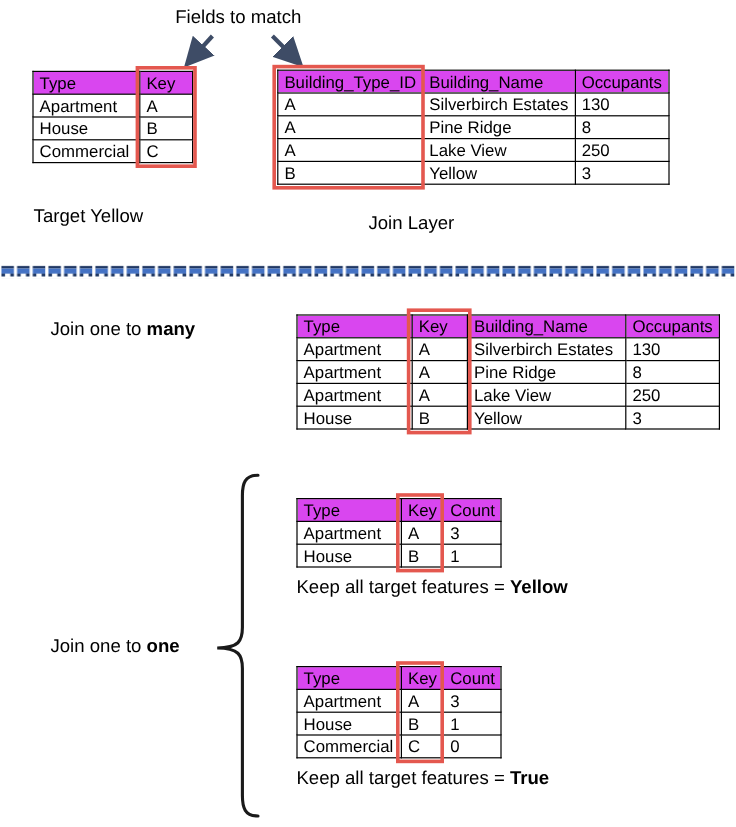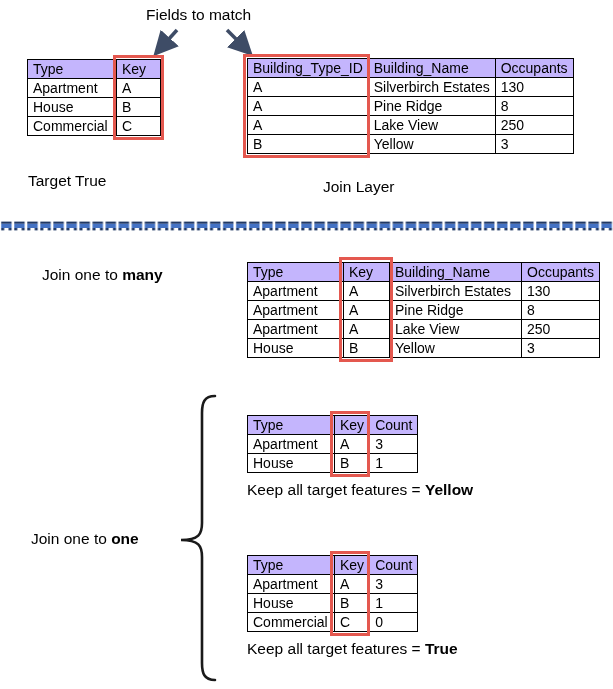--- a/index.html
+++ b/index.html
@@ -22,21 +22,21 @@
   }
   th, td {
     border: 1px solid #000000;
     height: 18px;
     padding: 0 5px;
     text-align: left;
     font-weight: normal;
     white-space: nowrap;
     overflow: hidden;
   }
-  tr.hdr th { background: #c4b5fd; }
+  tr.hdr th { background: #d946ef; }
   .red-box {
     position: absolute;
     border: 3px solid #e4584f;
     box-sizing: border-box;
     pointer-events: none;
   }
   .title { font-size: 15.5px; white-space: nowrap; }
   svg { display: block; }
 </style>
 </head>
@@ -77,21 +77,21 @@
       </tr>
       <tr>
         <td>Commercial</td>
         <td>C</td>
       </tr>
     </tbody>
       </table>
     <div class="red-box" style="left:86px; top:-4px; width:51px; height:85px;"></div>
   </div>
 
-  <div class="tbl-wrap" style="left:247px; top:58px;">
+  <div class="tbl-wrap" style="left:231px; top:58px;">
     <table>
       <colgroup>
           <col style="width:119px">
           <col style="width:126px">
           <col style="width:75px">
         </colgroup>
       <tbody>
           <tr class="hdr">
         <th>Building_Type_ID</th>
         <th>Building_Name</th>
@@ -115,22 +115,22 @@
       <tr>
         <td>B</td>
         <td>Yellow</td>
         <td>3</td>
       </tr>
     </tbody>
       </table>
     <div class="red-box" style="left:-4px; top:-4px; width:127px; height:104px;"></div>
   </div>
 
-  <div class="abs lbl" style="left:28px; top:172px;">Target True</div>
-  <div class="abs lbl" style="left:307px; top:178px;margin-left:16px;">Join Layer</div>
+  <div class="abs lbl" style="left:28px; top:172px;">Target Yellow</div>
+  <div class="abs lbl" style="left:307px; top:178px;">Join Layer</div>
 
   <svg class="abs" style="left:0; top:221px;" width="613" height="11" viewBox="0 0 613 11">
     <defs>
       <pattern id="trk" x="0" y="0" width="13.05" height="11" patternUnits="userSpaceOnUse">
         <rect x="1.2" y="0.6" width="10.4" height="2.2" fill="#203864"></rect>
         <rect x="1.2" y="2.8" width="10.4" height="4.2" fill="#4472c4"></rect>
         <rect x="1.2" y="7" width="3" height="2.4" fill="#203864"></rect>
         <rect x="8.6" y="7" width="3" height="2.4" fill="#203864"></rect>
       </pattern>
     </defs>
@@ -182,21 +182,21 @@
       </tr>
     </tbody>
       </table>
     <div class="red-box" style="left:92px; top:-5px; width:54px; height:105px;"></div>
   </div>
 
   <svg class="abs" style="left:172px; top:392px;" width="50" height="292" viewBox="0 0 50 292">
     <path d="M43 4 C32 4 30 11 30 21 L30 131 C30 142 27 148 9 148 C27 148 30 154 30 165 L30 271 C30 281 32 288 43 288" fill="none" stroke="#1a1a1a" stroke-width="2.6" stroke-linecap="round"></path>
   </svg>
 
-  <div class="abs lbl" style="left:31px; top:530px;">
+  <div class="abs lbl" style="left:42px; top:530px;">
     <span>Join one to </span><b>one</b>
   </div>
 
   <div class="tbl-wrap" style="left:247px; top:415px;">
     <table>
       <colgroup>
           <col style="width:87px">
           <col style="width:32px">
           <col style="width:44px">
         </colgroup>

